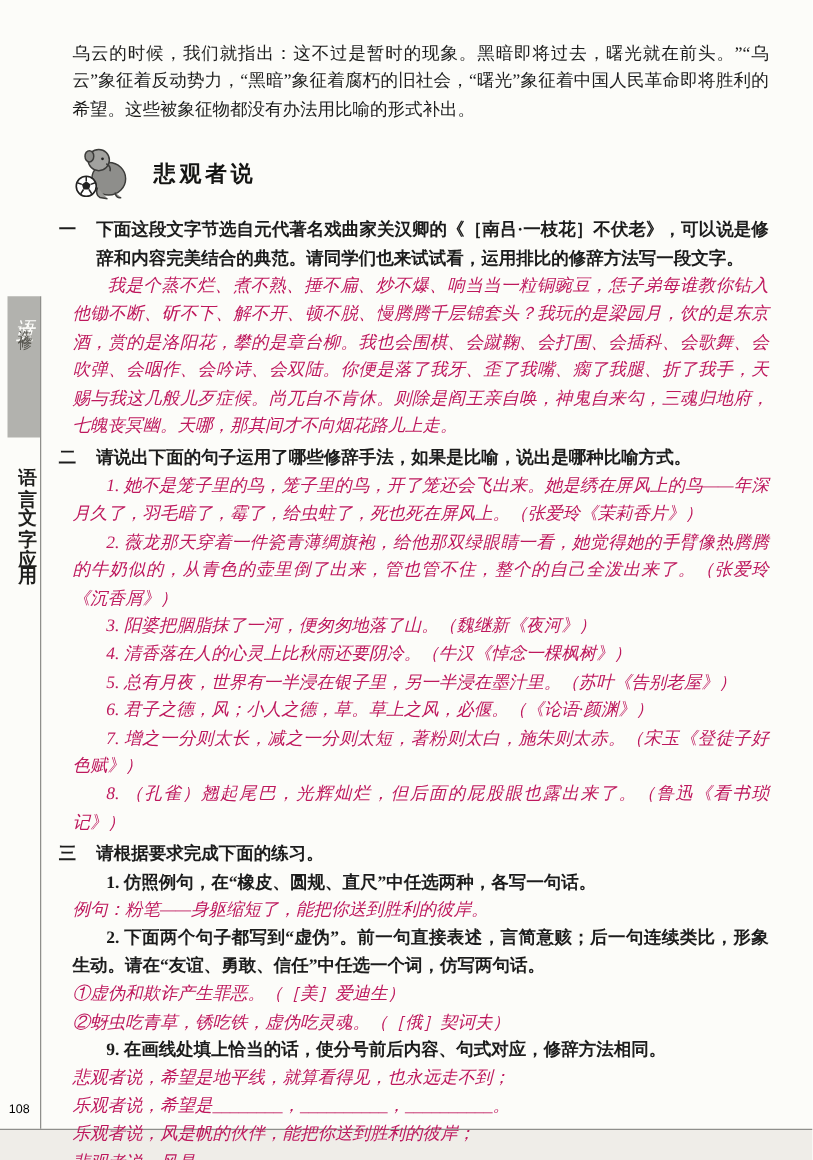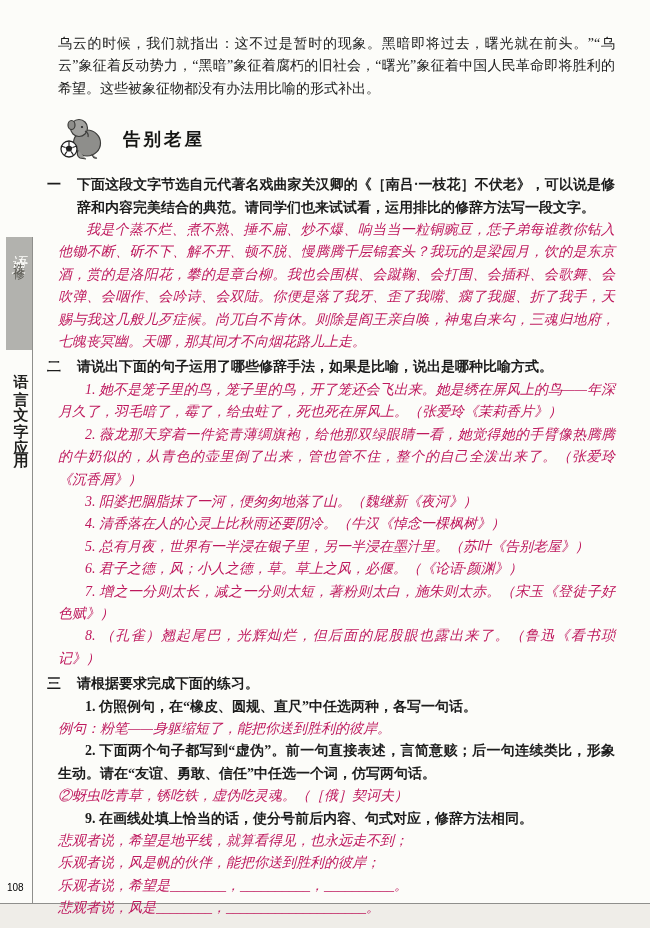--- a/index.html
+++ b/index.html
@@ -84,21 +84,21 @@
           <ellipse cx="13.5" cy="9" rx="3.5" ry="4.5" fill="#8e8e8b"></ellipse>
           <path d="M27 15 q4 2 3 6" fill="none"></path>
         </g>
         <circle cx="24" cy="11" r="1.1" fill="#222"></circle>
         <g>
           <circle cx="11" cy="33" r="8" fill="#ffffff" stroke="#222222" stroke-width="1.3"></circle>
           <polygon points="11,29 14.5,31.5 13.2,35.6 8.8,35.6 7.5,31.5" fill="#222222"></polygon>
           <path d="M11 29 L11 25.2 M14.5 31.5 L18.2 30.2 M13.2 35.6 L15.4 39 M8.8 35.6 L6.6 39 M7.5 31.5 L3.8 30.2" stroke="#222222" stroke-width="1.2" fill="none"></path>
         </g>
       </svg>
-      <div class="section-title">告别老屋</div>
+      <div class="section-title">悲观者说</div>
     </div>
 
     <div class="exercise-row body-text">
       <div class="ex-num">一</div>
       <div class="ex-prompt">下面这段文字节选自元代著名戏曲家关汉卿的《［南吕·一枝花］不伏老》，可以说是修辞和内容完美结合的典范。请同学们也来试试看，运用排比的修辞方法写一段文字。</div>
     </div>
     <p class="body-text kai quote">我是个蒸不烂、煮不熟、捶不扁、炒不爆、响当当一粒铜豌豆，恁子弟每谁教你钻入他锄不断、斫不下、解不开、顿不脱、慢腾腾千层锦套头？我玩的是梁园月，饮的是东京酒，赏的是洛阳花，攀的是章台柳。我也会围棋、会蹴鞠、会打围、会插科、会歌舞、会吹弹、会咽作、会吟诗、会双陆。你便是落了我牙、歪了我嘴、瘸了我腿、折了我手，天赐与我这几般儿歹症候。尚兀自不肯休。则除是阎王亲自唤，神鬼自来勾，三魂归地府，七魄丧冥幽。天哪，那其间才不向烟花路儿上走。</p>
 
     <div class="exercise-row body-text">
       <div class="ex-num">二</div>
@@ -115,22 +115,23 @@
 
     <div class="exercise-row body-text">
       <div class="ex-num">三</div>
       <div class="ex-prompt">请根据要求完成下面的练习。</div>
     </div>
 
     <p class="body-text sub-head">1. 仿照例句，在“橡皮、圆规、直尺”中任选两种，各写一句话。</p>
     <p class="body-text kai kai-line">例句：粉笔——身躯缩短了，能把你送到胜利的彼岸。</p>
 
     <p class="body-text sub-head">2. 下面两个句子都写到“虚伪”。前一句直接表述，言简意赅；后一句连续类比，形象生动。请在“友谊、勇敢、信任”中任选一个词，仿写两句话。</p>
+    <p class="body-text kai kai-line">①虚伪和欺诈产生罪恶。（［美］爱迪生）</p>
     <p class="body-text kai kai-line">②蚜虫吃青草，锈吃铁，虚伪吃灵魂。（［俄］契诃夫）</p>
 
     <p class="body-text sub-head">9. 在画线处填上恰当的话，使分号前后内容、句式对应，修辞方法相同。</p>
     <p class="body-text kai kai-line">悲观者说，希望是地平线，就算看得见，也永远走不到；</p>
+    <p class="body-text kai kai-line">乐观者说，希望是________，__________，__________。</p>
     <p class="body-text kai kai-line">乐观者说，风是帆的伙伴，能把你送到胜利的彼岸；</p>
-    <p class="body-text kai kai-line">乐观者说，希望是________，__________，__________。</p>
     <p class="body-text kai kai-line">悲观者说，风是________，____________________。</p>
 
   </div>
 </div>
 
 </body></html>

